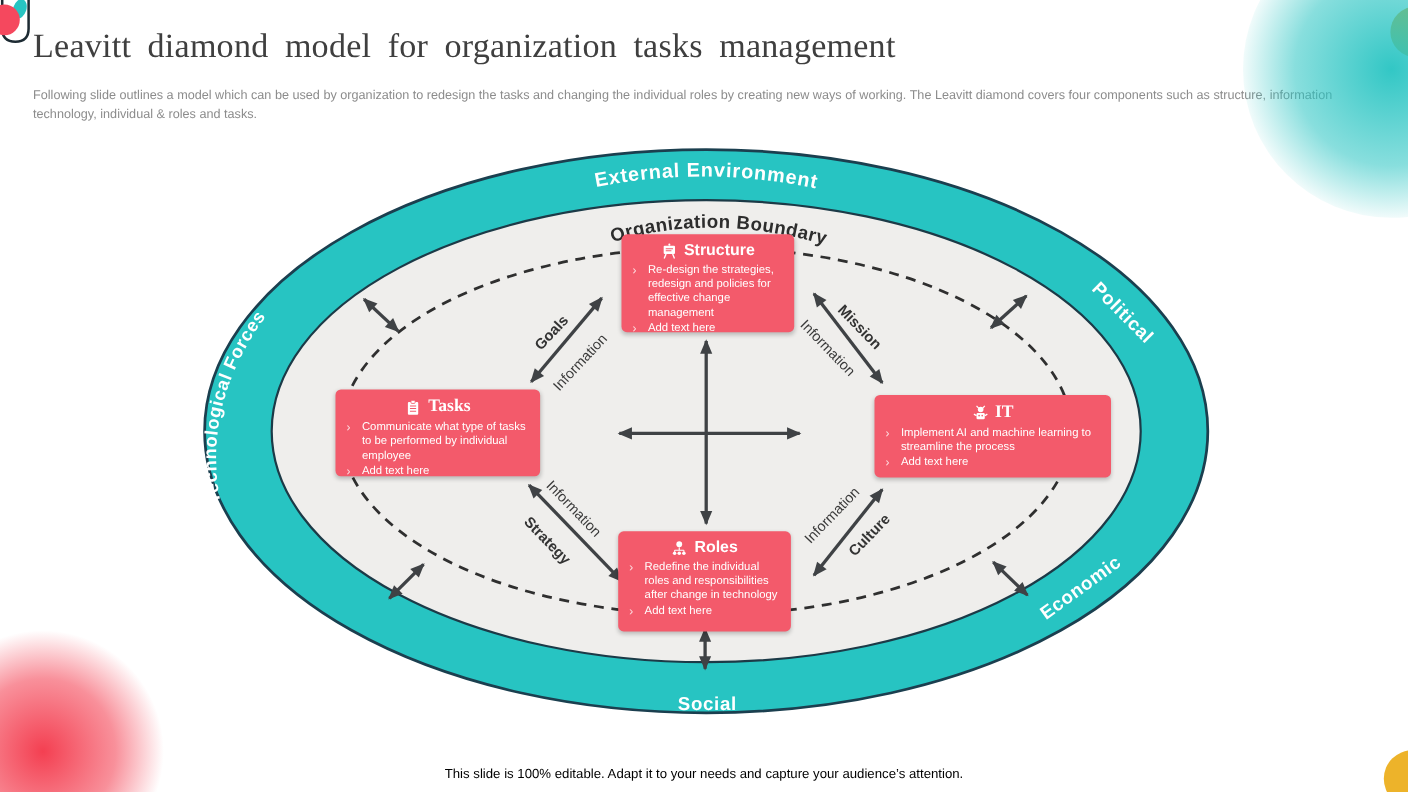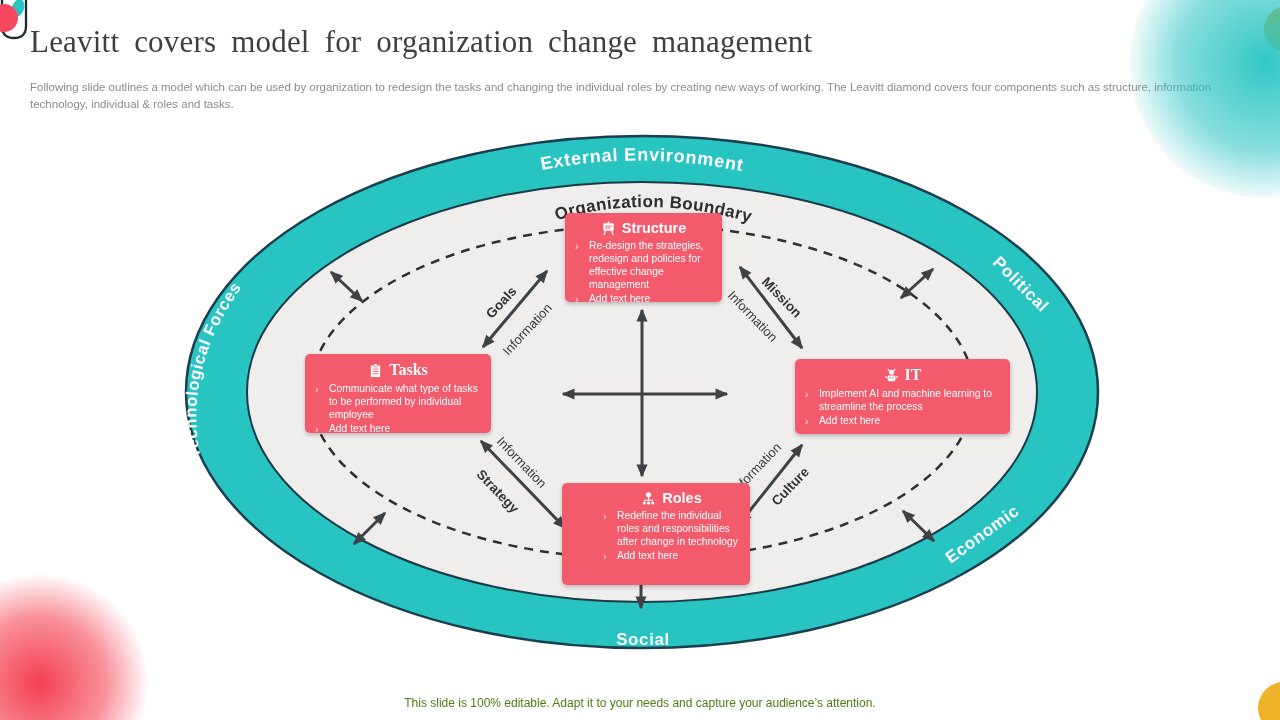--- a/index.html
+++ b/index.html
@@ -12,21 +12,21 @@
     position:absolute;left:30px;top:24px;z-index:2;
     font-family:"Liberation Serif",serif;font-size:31px;color:#3f3f3f;
     word-spacing:7px;letter-spacing:.2px;white-space:nowrap;
   }
   .subtitle{
     position:absolute;left:30px;top:79px;width:1220px;z-index:2;
     font-size:11.5px;line-height:1.45;color:#8c8c8c;
   }
   .footer{
     position:absolute;left:0;top:696px;width:100%;text-align:center;z-index:2;
-    font-size:12px;color:#4d7c0f;
+    font-size:12px;color:#000000;
   }
   
   svg.diagram{position:absolute;left:0;top:0;z-index:1;}
   .arrow{stroke:#3f4245;stroke-width:3;}
   .ring-ext{fill:#ffffff;font-weight:bold;font-size:18px;letter-spacing:.8px;}
   .ring-white{fill:#ffffff;font-weight:bold;font-size:17px;letter-spacing:.6px;}
   .ring-org{fill:#2d2d2d;font-weight:bold;font-size:17px;letter-spacing:.4px;}
   .link-bold{fill:#333333;font-weight:bold;font-size:13.5px;}
   .link-reg{fill:#3a3a3a;font-size:13px;}
   
@@ -51,21 +51,21 @@
   .blob-bl{
     left:-72px;top:572px;width:222px;height:222px;z-index:5;
     background:radial-gradient(circle, rgba(243,53,72,.95) 0%, rgba(243,53,72,.55) 42%, rgba(243,53,72,0) 70%);
   }
   .circle-br-yellow{left:1258px;top:682px;width:52px;height:52px;background:#edb32a;z-index:4;}
   .tl-deco{position:absolute;left:-6px;top:-8px;z-index:5;pointer-events:none;}
 </style>
 </head>
 <body>
 
-<div class="title">Leavitt covers model for organization change management</div>
+<div class="title">Leavitt diamond model for organization tasks management</div>
 <div class="subtitle">Following slide outlines a model which can be used by organization to redesign the tasks and changing the individual roles by creating new ways of working. The Leavitt diamond covers four components such as structure, information technology, individual &amp; roles and tasks.</div>
 
 <svg class="diagram" width="1280" height="720" viewBox="0 0 1280 720">
   <defs>
     <marker id="ah" viewBox="0 0 16 14" markerWidth="16" markerHeight="14" refX="13" refY="7" orient="auto-start-reverse" markerUnits="userSpaceOnUse">
       <path d="M1.5,1.5 L14.5,7 L1.5,12.5 Z" fill="#3f4245"></path>
     </marker>
     <path id="pathExt" d="M 500 180 Q 642 140 784 182" fill="none"></path>
     <path id="pathOrg" d="M 545 224 Q 645 189 762 226" fill="none"></path>
     <path id="pathTech" d="M 212 496 Q 163 368 268 256" fill="none"></path>
@@ -184,21 +184,21 @@
         <span class="chev">›</span>
         <span>Implement AI and machine learning to streamline the process</span>
       </li>
     <li>
         <span class="chev">›</span>
         <span>Add text here</span>
       </li>
   </ul>
 </div>
 
-<div class="node" style="left:562px;top:483px;width:157px;height:102px;padding-left:31px;">
+<div class="node" style="left:562px;top:483px;width:157px;height:91px;">
   <div class="node-head">
     <span class="nicon">
       <svg width="15" height="15" viewBox="0 0 16 16">
         <circle cx="8" cy="4" r="2.8" fill="#fff"></circle>
         <line x1="8" y1="7" x2="8" y2="9.8" stroke="#fff" stroke-width="1.1"></line>
         <line x1="3.5" y1="9.8" x2="12.5" y2="9.8" stroke="#fff" stroke-width="1.1"></line>
         <line x1="3.5" y1="9.8" x2="3.5" y2="11.2" stroke="#fff" stroke-width="1.1"></line>
         <line x1="12.5" y1="9.8" x2="12.5" y2="11.2" stroke="#fff" stroke-width="1.1"></line>
         <circle cx="3.5" cy="12.8" r="1.7" fill="#fff"></circle>
         <circle cx="8" cy="12.8" r="1.7" fill="#fff"></circle>

